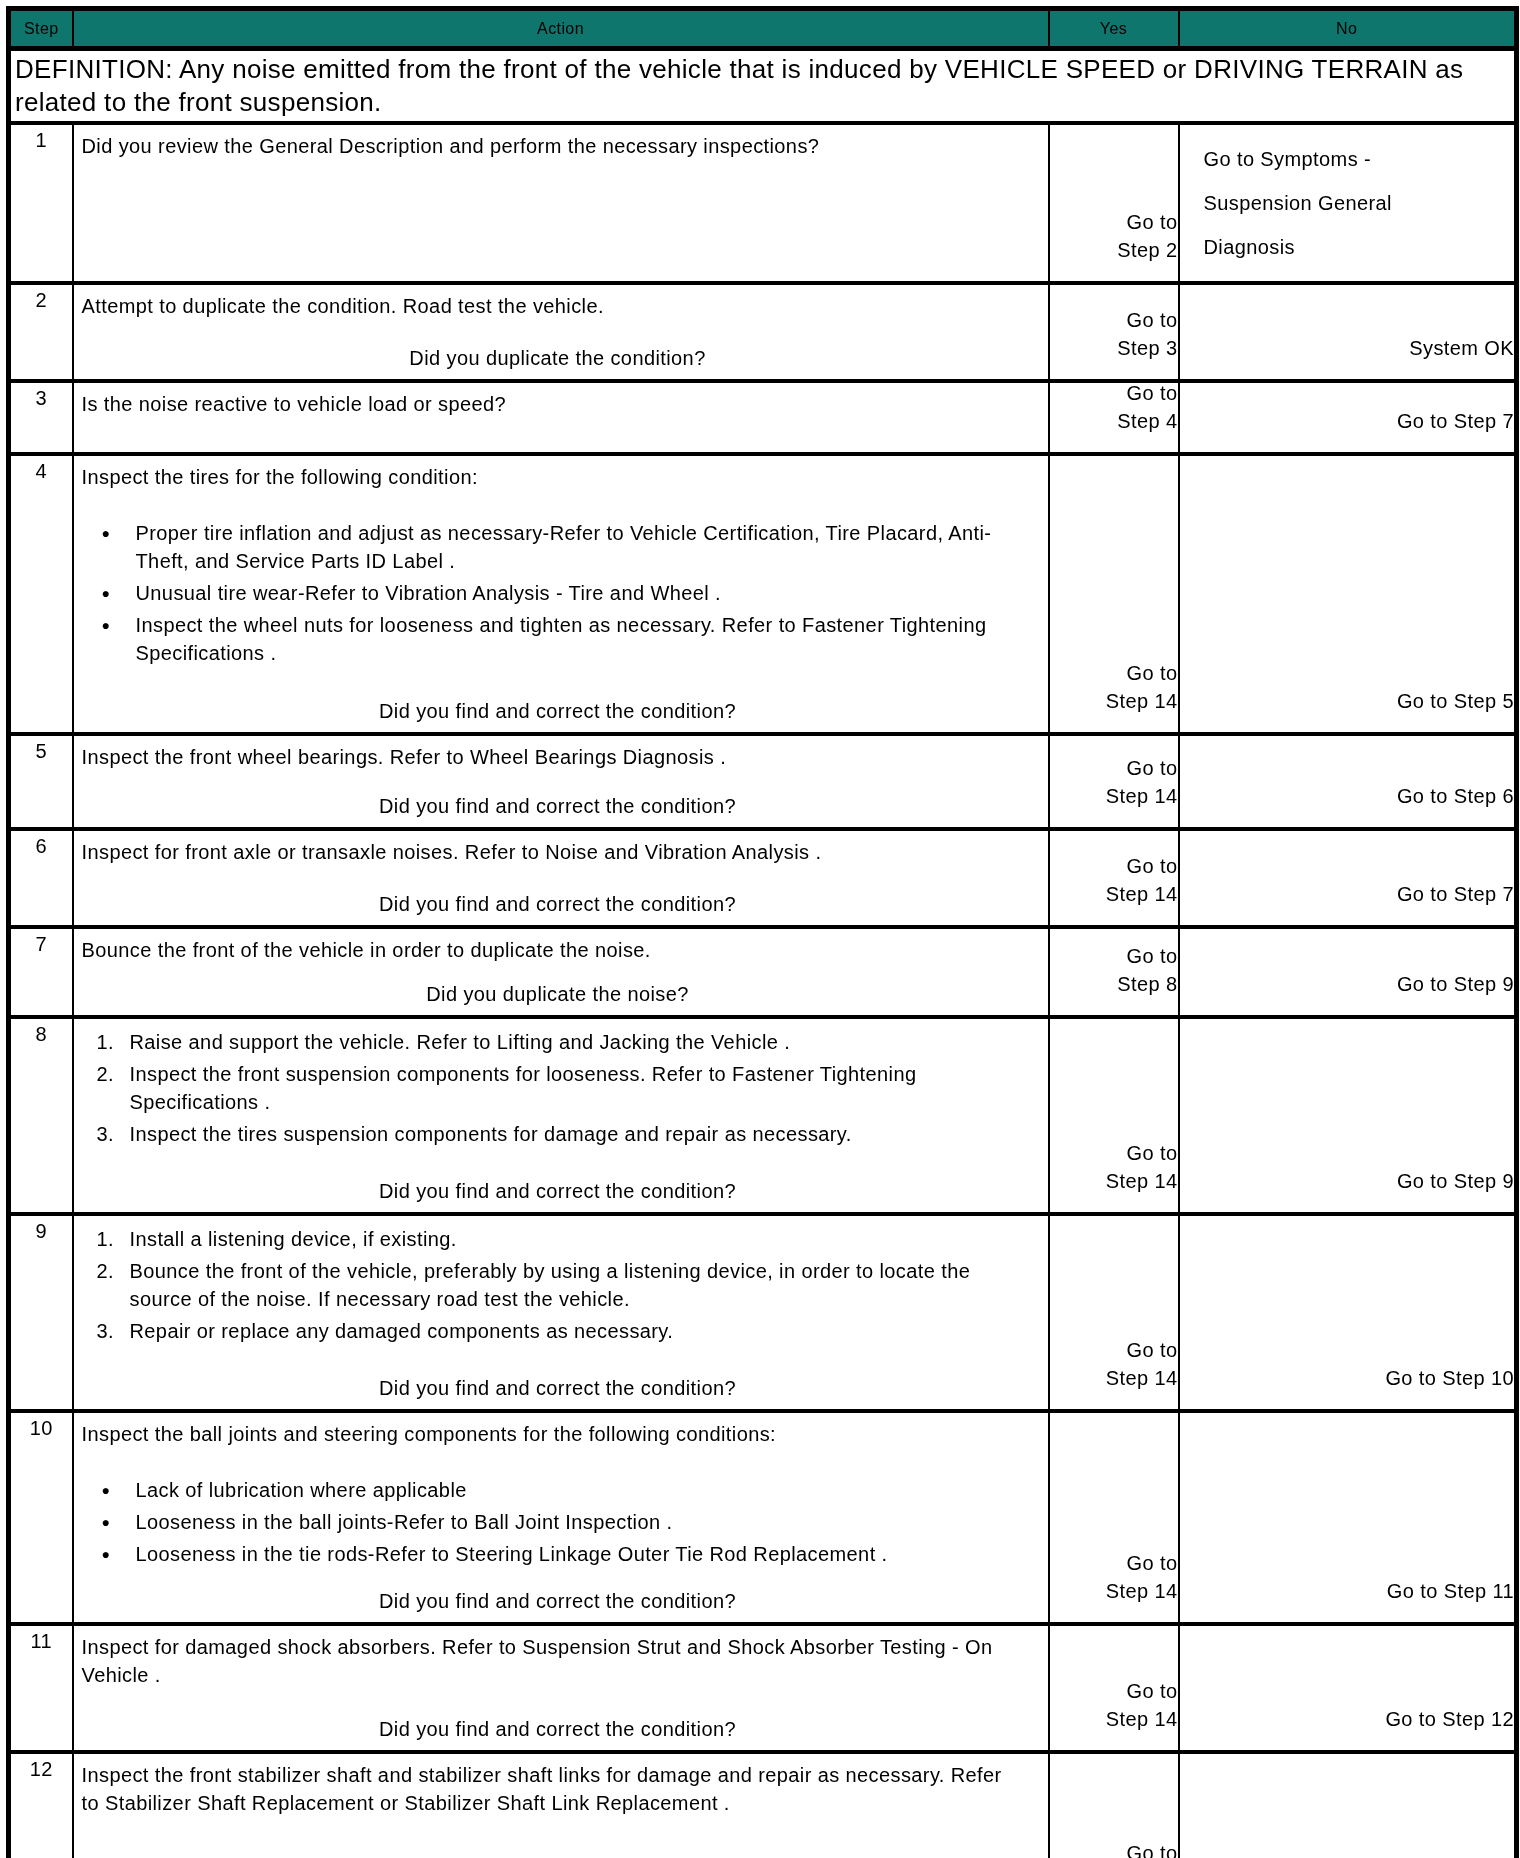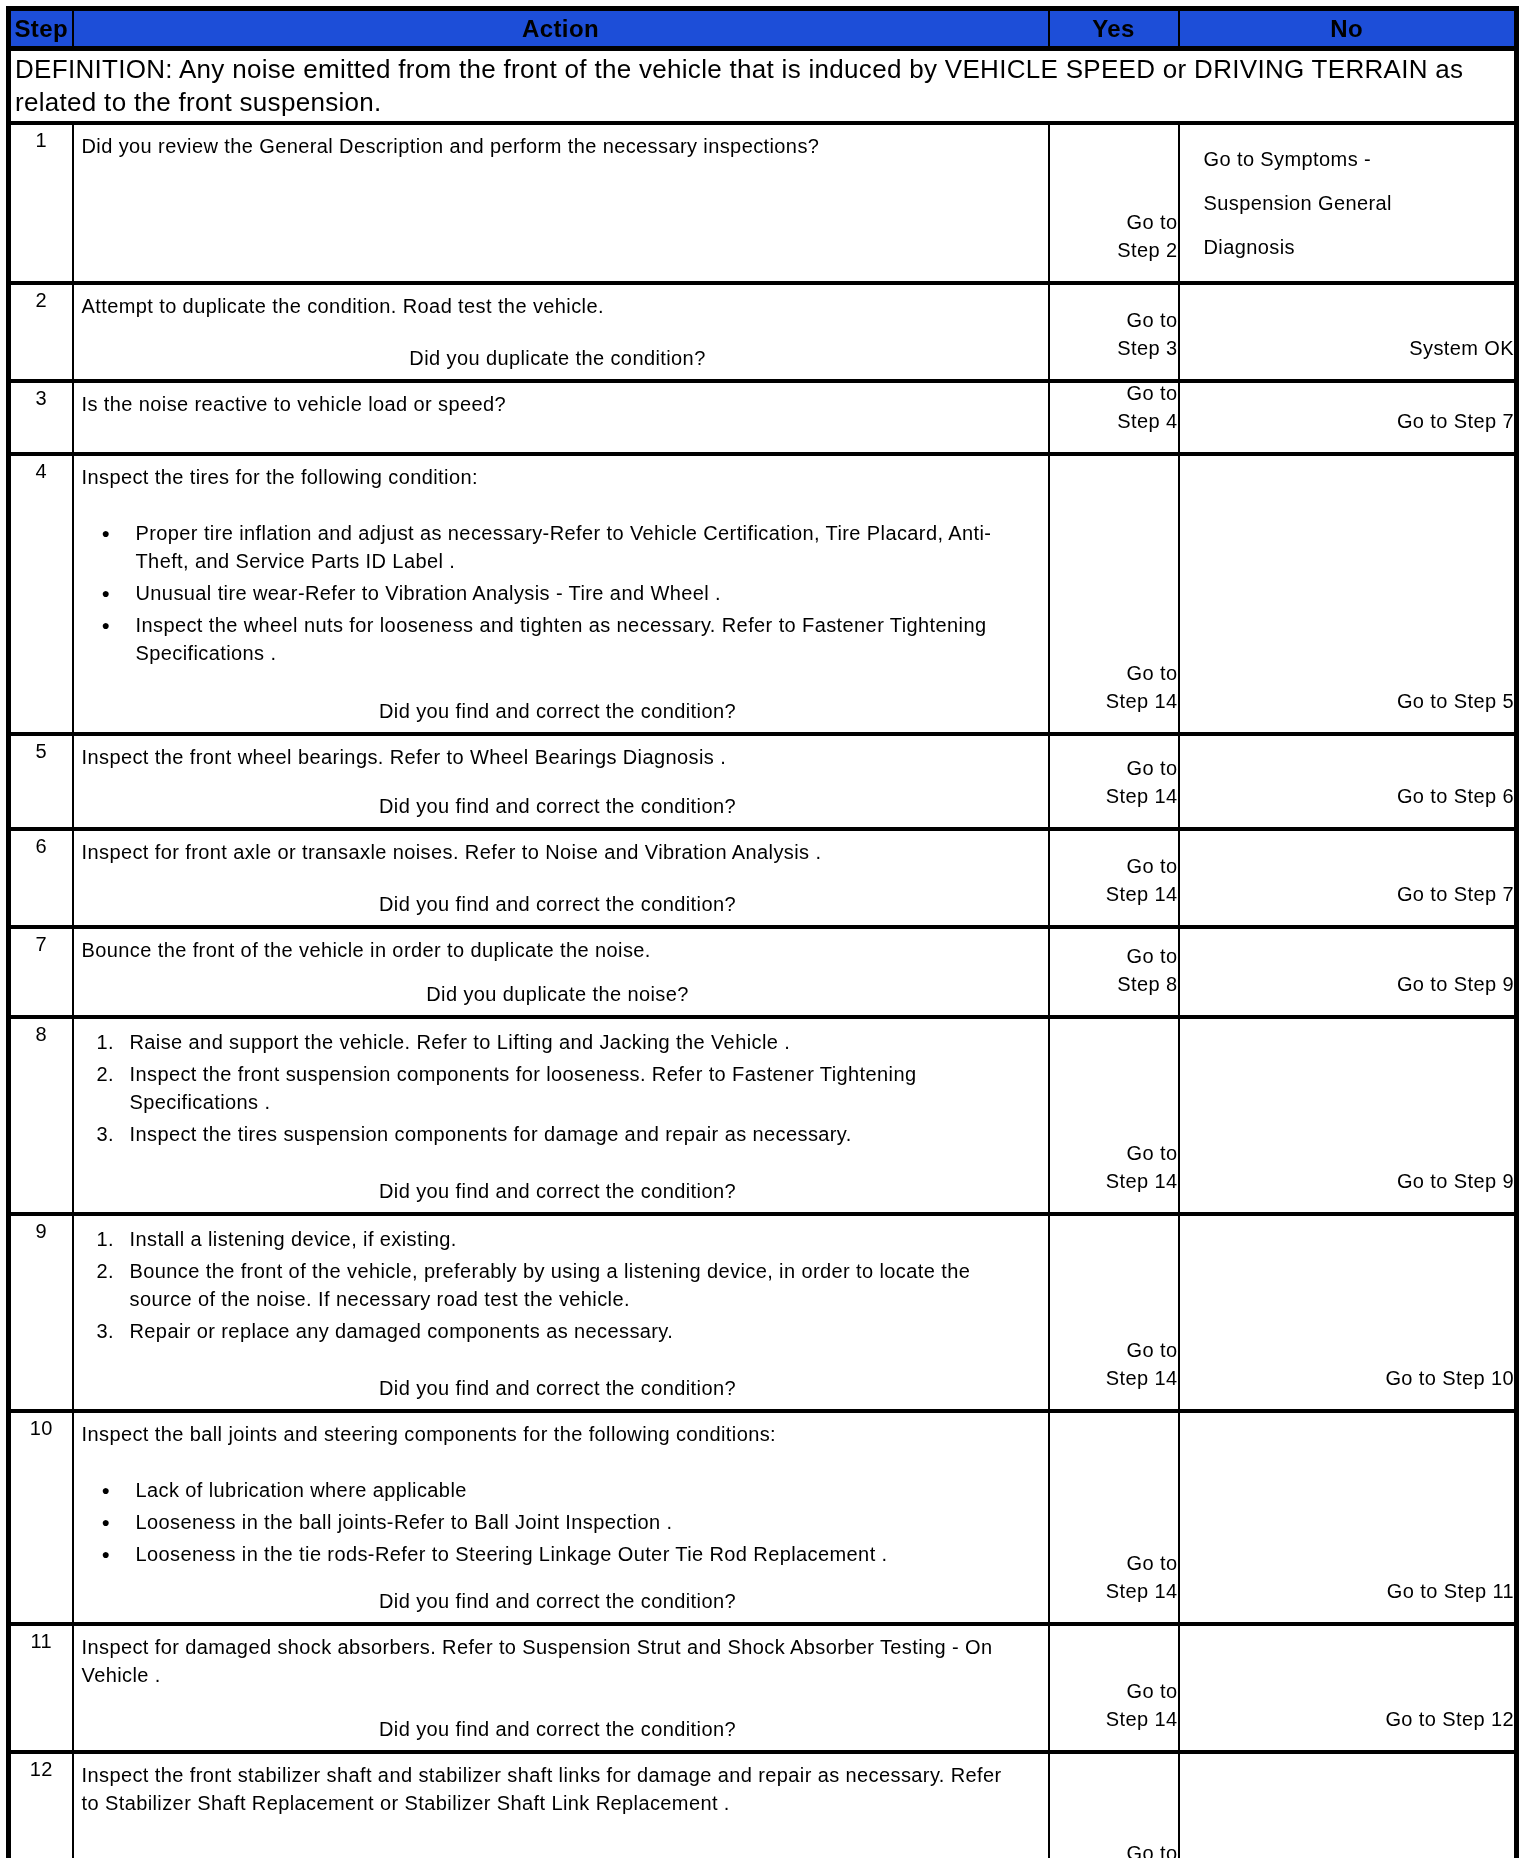--- a/index.html
+++ b/index.html
@@ -27,26 +27,26 @@
   col.c-no { width: 338px; }
 
   th, td {
     border: 2px solid #000;
     overflow: hidden;
   }
   thead tr { height: 40px; }
   thead th {
     border-top: 5px solid #000;
     border-bottom: 5px solid #000;
-    font-size: 24px;
-    font-weight: bold;
+    font-size: 16px;
+    font-weight: normal;
     letter-spacing: 0.4px;
     text-align: center;
     vertical-align: middle;
-    background: #1d4ed8;
+    background: #0f766e;
   }
 
   tr.def-row { height: 72px; }
   td.definition-cell {
     font-size: 26px;
     line-height: 33px;
     letter-spacing: 0.3px;
     text-align: left;
     vertical-align: top;
     padding: 2px 6px 2px 4px;

